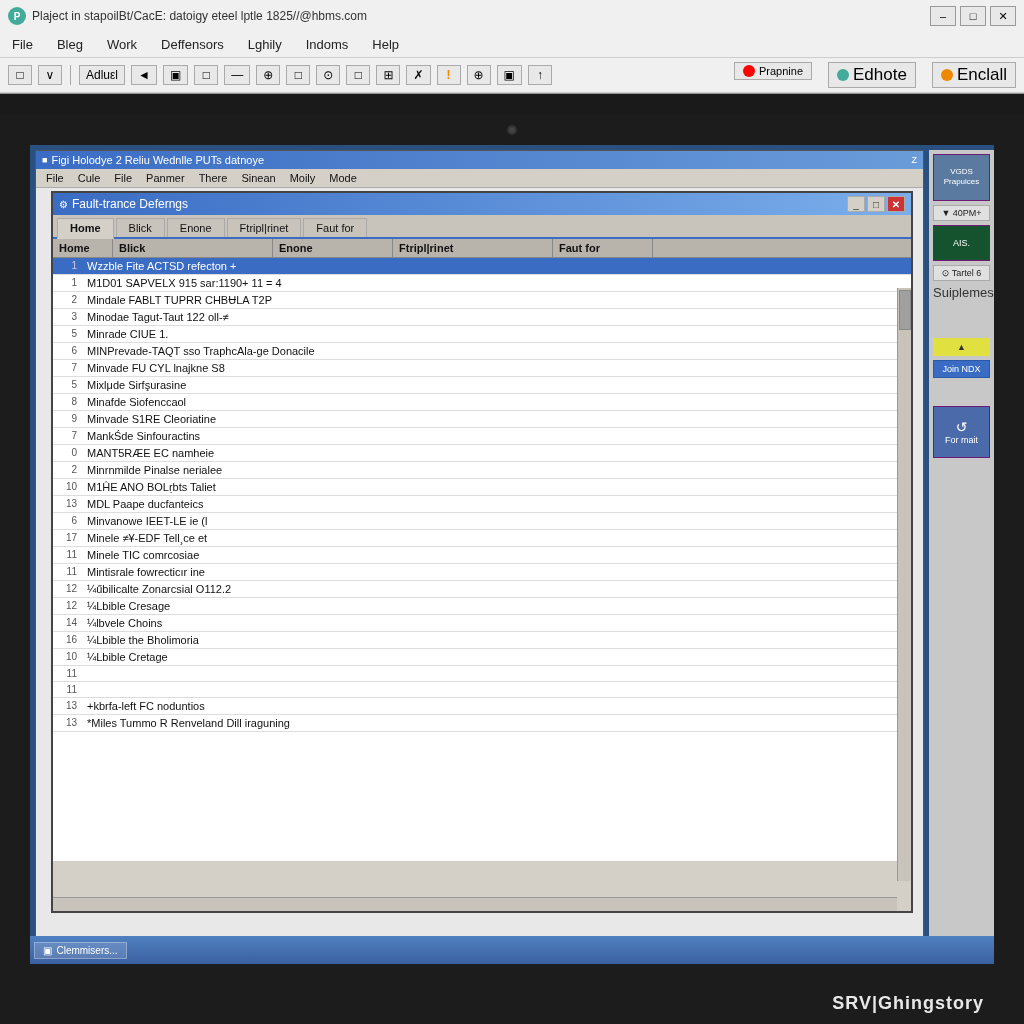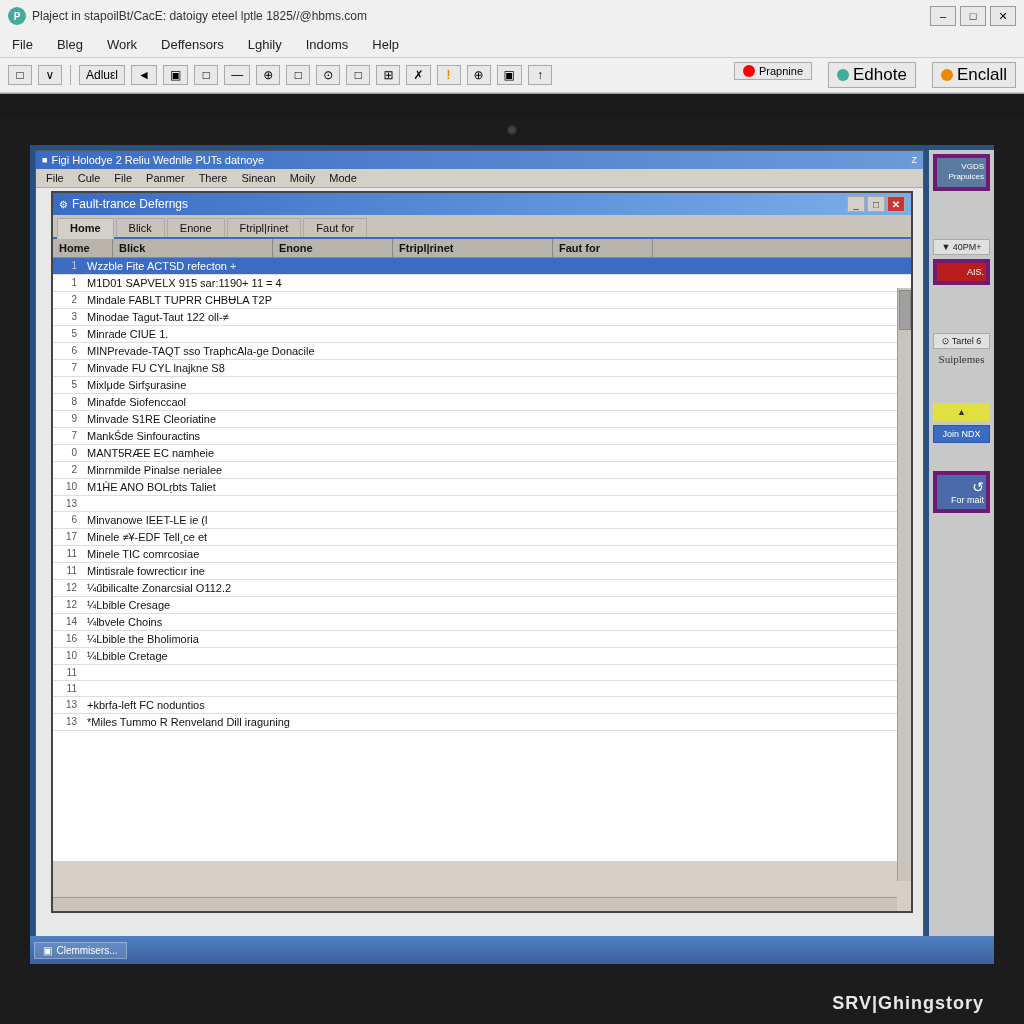--- a/index.html
+++ b/index.html
@@ -344,41 +344,39 @@
       display: flex;
       flex-direction: column;
       gap: 4px;
       padding: 4px;
     }
 
     .rp-btn {
       background: #5a8a5a;
       color: white;
       font-size: 9px;
-      padding: 4px 2px;
-      text-align: right;
-      cursor: pointer;
-      border: 4px solid #701a75;
+      padding: 12px 2px;
+      text-align: center;
+      cursor: pointer;
+      border: 1px solid #701a75;
     }
 
     .rp-label {
-      font-size: 11px;
+      font-size: 13px;
       color: #333;
-      text-align: center;
-      font-family: Liberation Serif, serif;
+      text-align: left;
     }
 
     .rp-time {
       font-size: 9px;
       color: #222;
       background: #e0e0e0;
       padding: 2px;
       text-align: center;
       border: 1px solid #aaa;
-      margin-top: 44px;
     }
 
     .rp-warn {
       background: #e0e040;
       color: #333;
       font-size: 9px;
       padding: 4px 2px;
       text-align: center;
       cursor: pointer;
     }
@@ -609,20 +607,21 @@
               <div class="fault-row">
                 <span class="num">2</span>
                 <span class="desc">Minrnmilde Pinalse nerialee</span>
               </div>
               <div class="fault-row">
                 <span class="num">10</span>
                 <span class="desc">M1ĤE ANO BOLṛbts Taliet</span>
               </div>
               <div class="fault-row">
                 <span class="num">13</span>
+                <span class="desc">MDL Paape ducfanteics</span>
               </div>
               <div class="fault-row">
                 <span class="num">6</span>
                 <span class="desc">Minvanowe IEET-LE ie (l</span>
               </div>
               <div class="fault-row">
                 <span class="num">17</span>
                 <span class="desc">Minele ≠¥-EDF Tell¸ce et</span>
               </div>
               <div class="fault-row">
@@ -679,21 +678,21 @@
 
       <div class="right-panel">
         <div class="rp-btn" style="background:#5a7aa0;font-size:8px;line-height:1.3;">
           <div>VGDS</div>
           <div>Prap­uices</div>
         </div>
         <div class="rp-time">
           <span>▼</span>
           <span>40PM+</span>
         </div>
-        <div class="rp-btn" style="background:#b91c1c;">
+        <div class="rp-btn" style="background:#14532d;">
           <span>AIS.</span>
         </div>
         <div class="rp-time">
           <span>⊙</span>
           <span>Tartel 6</span>
         </div>
         <div class="rp-label">Suiplemes</div>
         <div style="height:30px;"></div>
         <div class="rp-warn">
           <div>▲</div>

